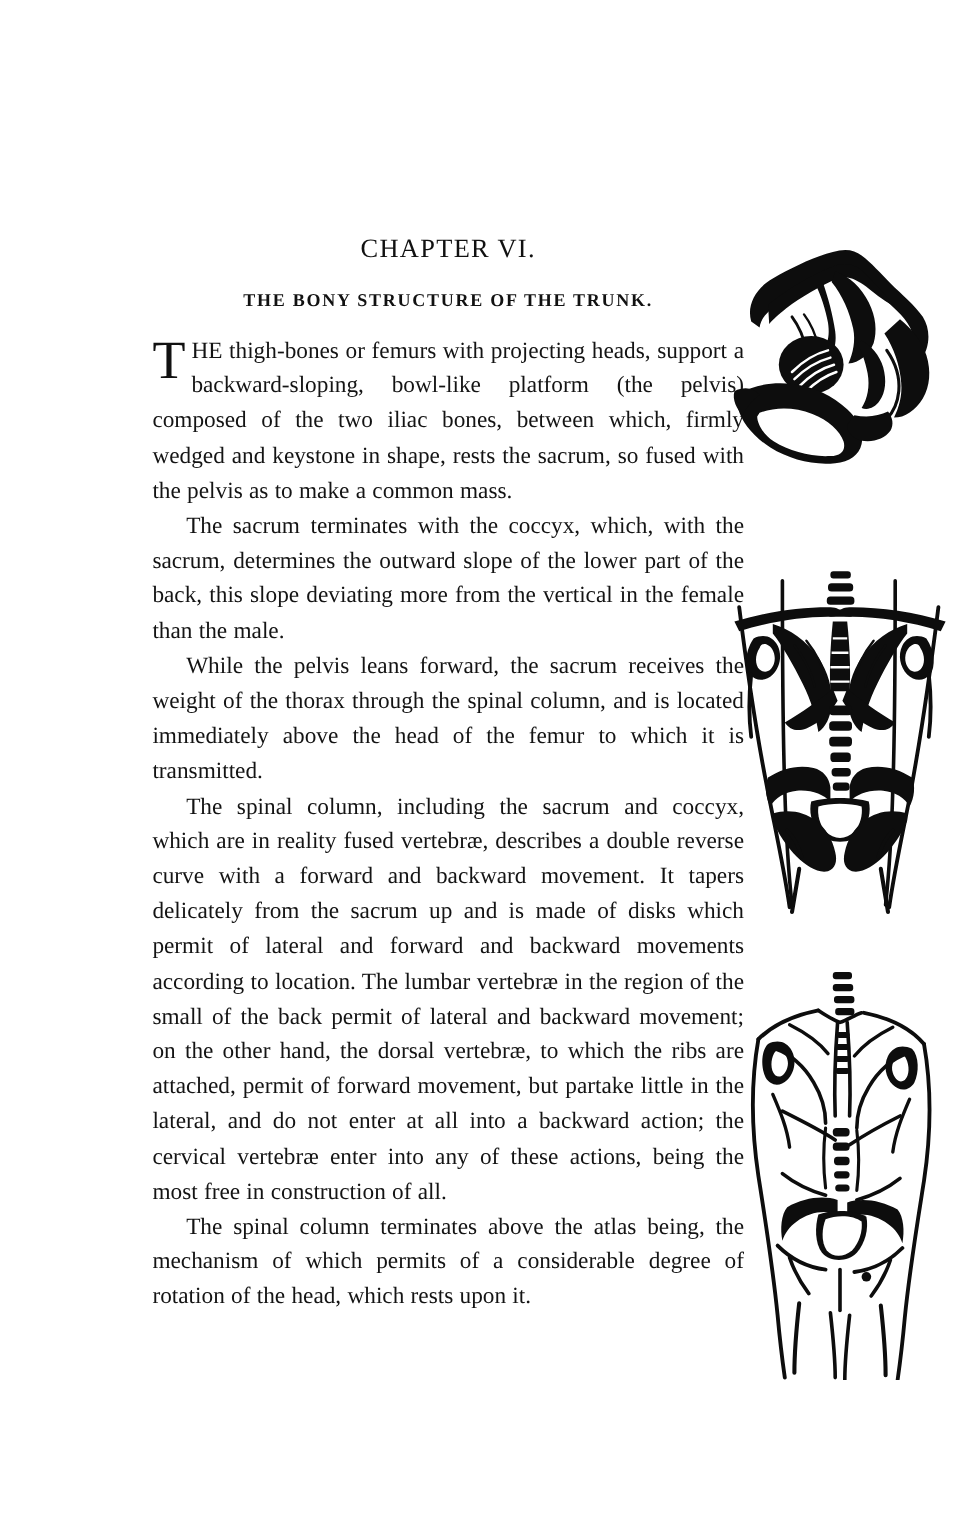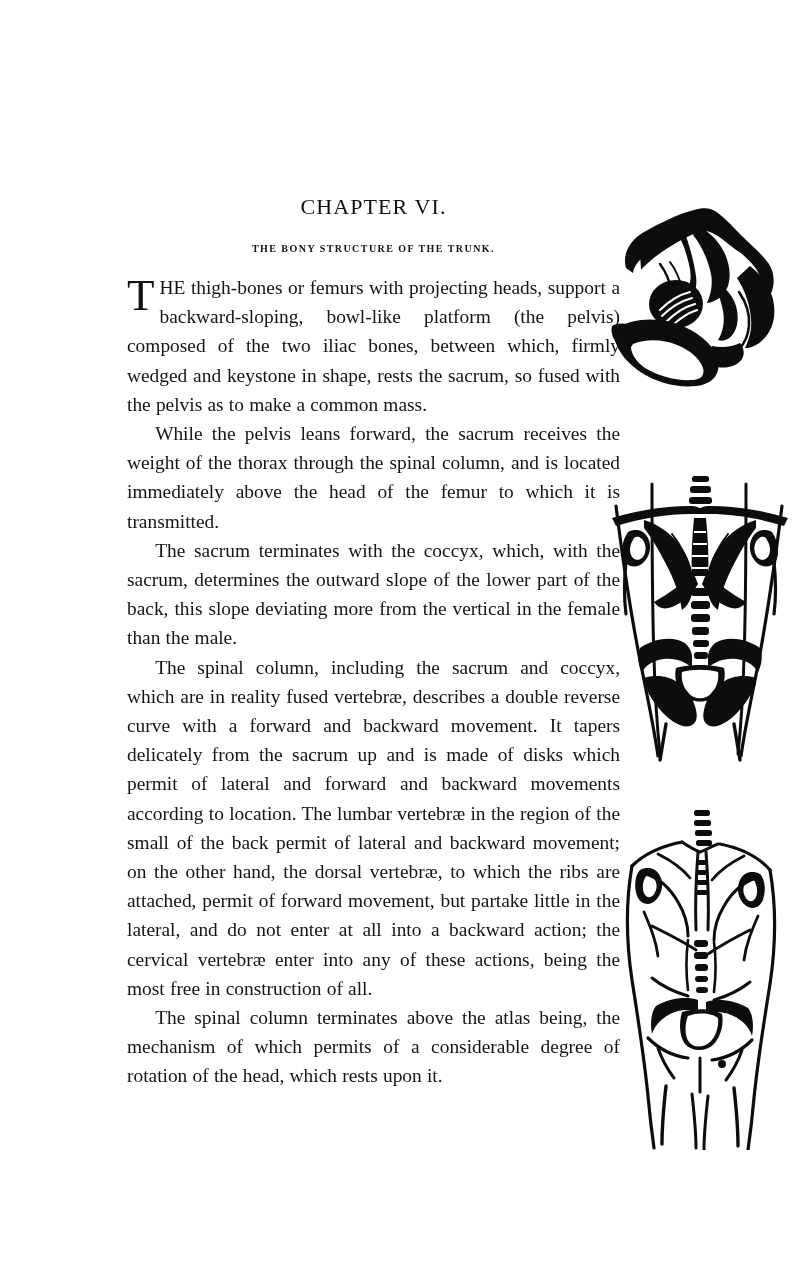--- a/index.html
+++ b/index.html
@@ -38,21 +38,21 @@
     font-size: 22px;
     letter-spacing: 1.1px;
     font-weight: 400;
     margin: 0 0 26px 0;
     line-height: 1;
     color: #111;
   }
 
   .chapter-subtitle {
     text-align: center;
-    font-size: 10px;
+    font-size: 15px;
     letter-spacing: 1.45px;
     font-weight: 700;
     margin: 0 0 19px 0;
     line-height: 1;
     color: #111;
   }
 
   p.body-par {
     margin: 0;
     font-size: 19.4px;
@@ -106,23 +106,23 @@
 <div class="page">
 
   <div class="text-column">
 
     <h1 class="chapter-title">CHAPTER VI.</h1>
 
     <h2 class="chapter-subtitle">THE BONY STRUCTURE OF THE TRUNK.</h2>
 
     <p class="body-par first"><span class="dropcap">T</span><span>HE thigh-bones or femurs with projecting heads, support a backward-sloping, bowl-like platform (the pelvis) composed of the two iliac bones, between which, firmly wedged and keystone in shape, rests the sacrum, so fused with the pelvis as to make a common mass.</span></p>
 
+    <p class="body-par">The sacrum terminates with the coccyx, which, with the sacrum, determines the outward slope of the lower part of the back, this slope deviating more from the vertical in the female than the male.</p>
+
     <p class="body-par">While the pelvis leans forward, the sacrum receives the weight of the thorax through the spinal column, and is located immediately above the head of the femur to which it is transmitted.</p>
-
-    <p class="body-par">The sacrum terminates with the coccyx, which, with the sacrum, determines the outward slope of the lower part of the back, this slope deviating more from the vertical in the female than the male.</p>
 
     <p class="body-par">The spinal column, including the sacrum and coccyx, which are in reality fused vertebræ, describes a double reverse curve with a forward and backward movement.  It tapers delicately from the sacrum up and is made of disks which permit of lateral and forward and backward movements according to location.  The lumbar vertebræ in the region of the small of the back permit of lateral and backward movement; on the other hand, the dorsal vertebræ, to which the ribs are attached, permit of forward movement, but partake little in the lateral, and do not enter at all into a backward action; the cervical vertebræ enter into any of these actions, being the most free in construction of all.</p>
 
     <p class="body-par">The spinal column terminates above the atlas being, the mechanism of which permits of a considerable degree of rotation of the head, which rests upon it.</p>
 
   </div>
 
   <div class="figure-column">
 
     <div class="figure" id="figure-pelvis-bone">

